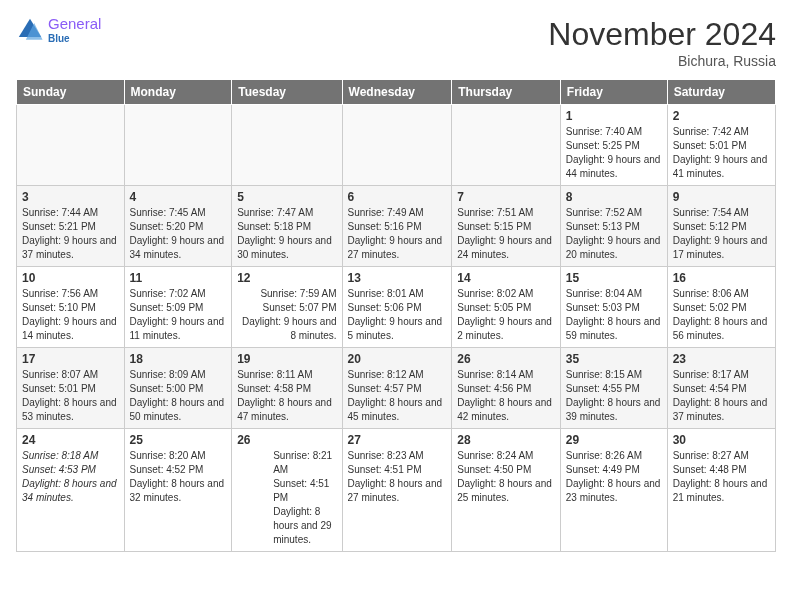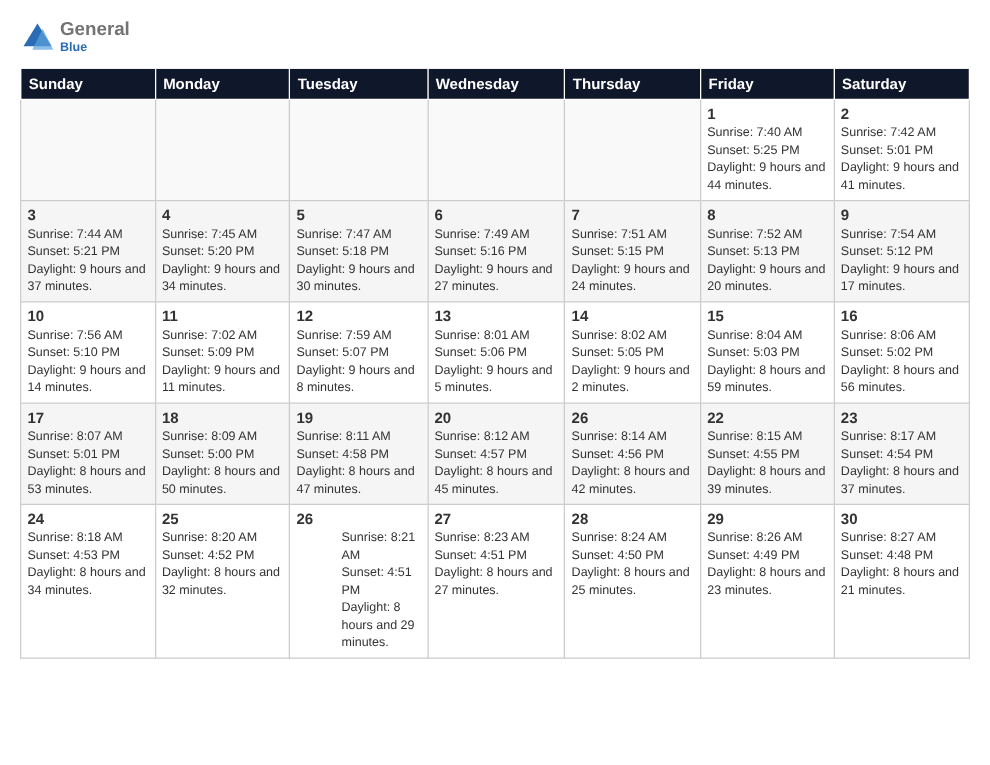--- a/index.html
+++ b/index.html
@@ -21,22 +21,22 @@
       align-items: center;
       gap: 4px;
     }
     .logo-text {
       display: flex;
       flex-direction: column;
       line-height: 1.1;
     }
     .logo-general {
       font-size: 15px;
-      font-weight: bold;
-      color: #737373;
+      font-weight: normal;
+      color: #8b5cf6;
     }
     .logo-blue {
       font-size: 10px;
       font-weight: bold;
       color: #2a6db5;
     }
     .logo-icon {
       width: 28px;
       height: 28px;
     }
@@ -89,37 +89,41 @@
       line-height: 1.4;
       color: #333;
     }
     tr:nth-child(even) td {
       background: #f5f5f5;
     }
     tr:nth-child(odd) td {
       background: #fff;
     }
     .calendar thead tr th {
-      background: #0f172a;
+      background: #737373;
     }
   </style>
 </head>
 <body>
 
 <div class="header">
   <div class="logo">
     <svg class="logo-icon" viewBox="0 0 40 40">
       <polygon points="20,4 36,30 4,30" fill="#2a6db5"></polygon>
       <polygon points="26,10 38,34 14,34" fill="#5ba3e0" opacity="0.7"></polygon>
     </svg>
     <div class="logo-text">
       <span class="logo-general">General</span>
       <span class="logo-blue">Blue</span>
     </div>
   </div>
+  <div class="title-block">
+    <div class="month-title">November 2024</div>
+    <div class="location">Bichura, Russia</div>
+  </div>
 </div>
 
 <table class="calendar">
   <thead>
     <tr>
     <th>Sunday</th>
         <th>Monday</th>
         <th>Tuesday</th>
         <th>Wednesday</th>
         <th>Thursday</th>
@@ -199,21 +203,21 @@
 Daylight: 9 hours and 14 minutes.</div>
         </td>
         <td>
           <span class="day-num">11</span>
           <div class="day-info" style="white-space: pre-line;">Sunrise: 7:02 AM
 Sunset: 5:09 PM
 Daylight: 9 hours and 11 minutes.</div>
         </td>
         <td>
           <span class="day-num">12</span>
-          <div class="day-info" style="white-space: pre-line;">Sunrise: 7:59 AM
+          <div class="day-info" style="white-space: pre-line; text-align: right;">Sunrise: 7:59 AM
 Sunset: 5:07 PM
 Daylight: 9 hours and 8 minutes.</div>
         </td>
         <td>
           <span class="day-num">13</span>
           <div class="day-info" style="white-space: pre-line;">Sunrise: 8:01 AM
 Sunset: 5:06 PM
 Daylight: 9 hours and 5 minutes.</div>
         </td>
         <td>
@@ -260,36 +264,36 @@
 Sunset: 4:57 PM
 Daylight: 8 hours and 45 minutes.</div>
         </td>
         <td>
           <span class="day-num">26</span>
           <div class="day-info" style="white-space: pre-line;">Sunrise: 8:14 AM
 Sunset: 4:56 PM
 Daylight: 8 hours and 42 minutes.</div>
         </td>
         <td>
-          <span class="day-num">22</span>
+          <span class="day-num">35</span>
           <div class="day-info" style="white-space: pre-line;">Sunrise: 8:15 AM
 Sunset: 4:55 PM
 Daylight: 8 hours and 39 minutes.</div>
         </td>
         <td>
           <span class="day-num">23</span>
           <div class="day-info" style="white-space: pre-line;">Sunrise: 8:17 AM
 Sunset: 4:54 PM
 Daylight: 8 hours and 37 minutes.</div>
         </td>
       </tr>
       <tr>
         <td>
           <span class="day-num">24</span>
-          <div class="day-info" style="white-space: pre-line;">Sunrise: 8:18 AM
+          <div class="day-info" style="white-space: pre-line; font-style: italic;">Sunrise: 8:18 AM
 Sunset: 4:53 PM
 Daylight: 8 hours and 34 minutes.</div>
         </td>
         <td>
           <span class="day-num">25</span>
           <div class="day-info" style="white-space: pre-line;">Sunrise: 8:20 AM
 Sunset: 4:52 PM
 Daylight: 8 hours and 32 minutes.</div>
         </td>
         <td>

